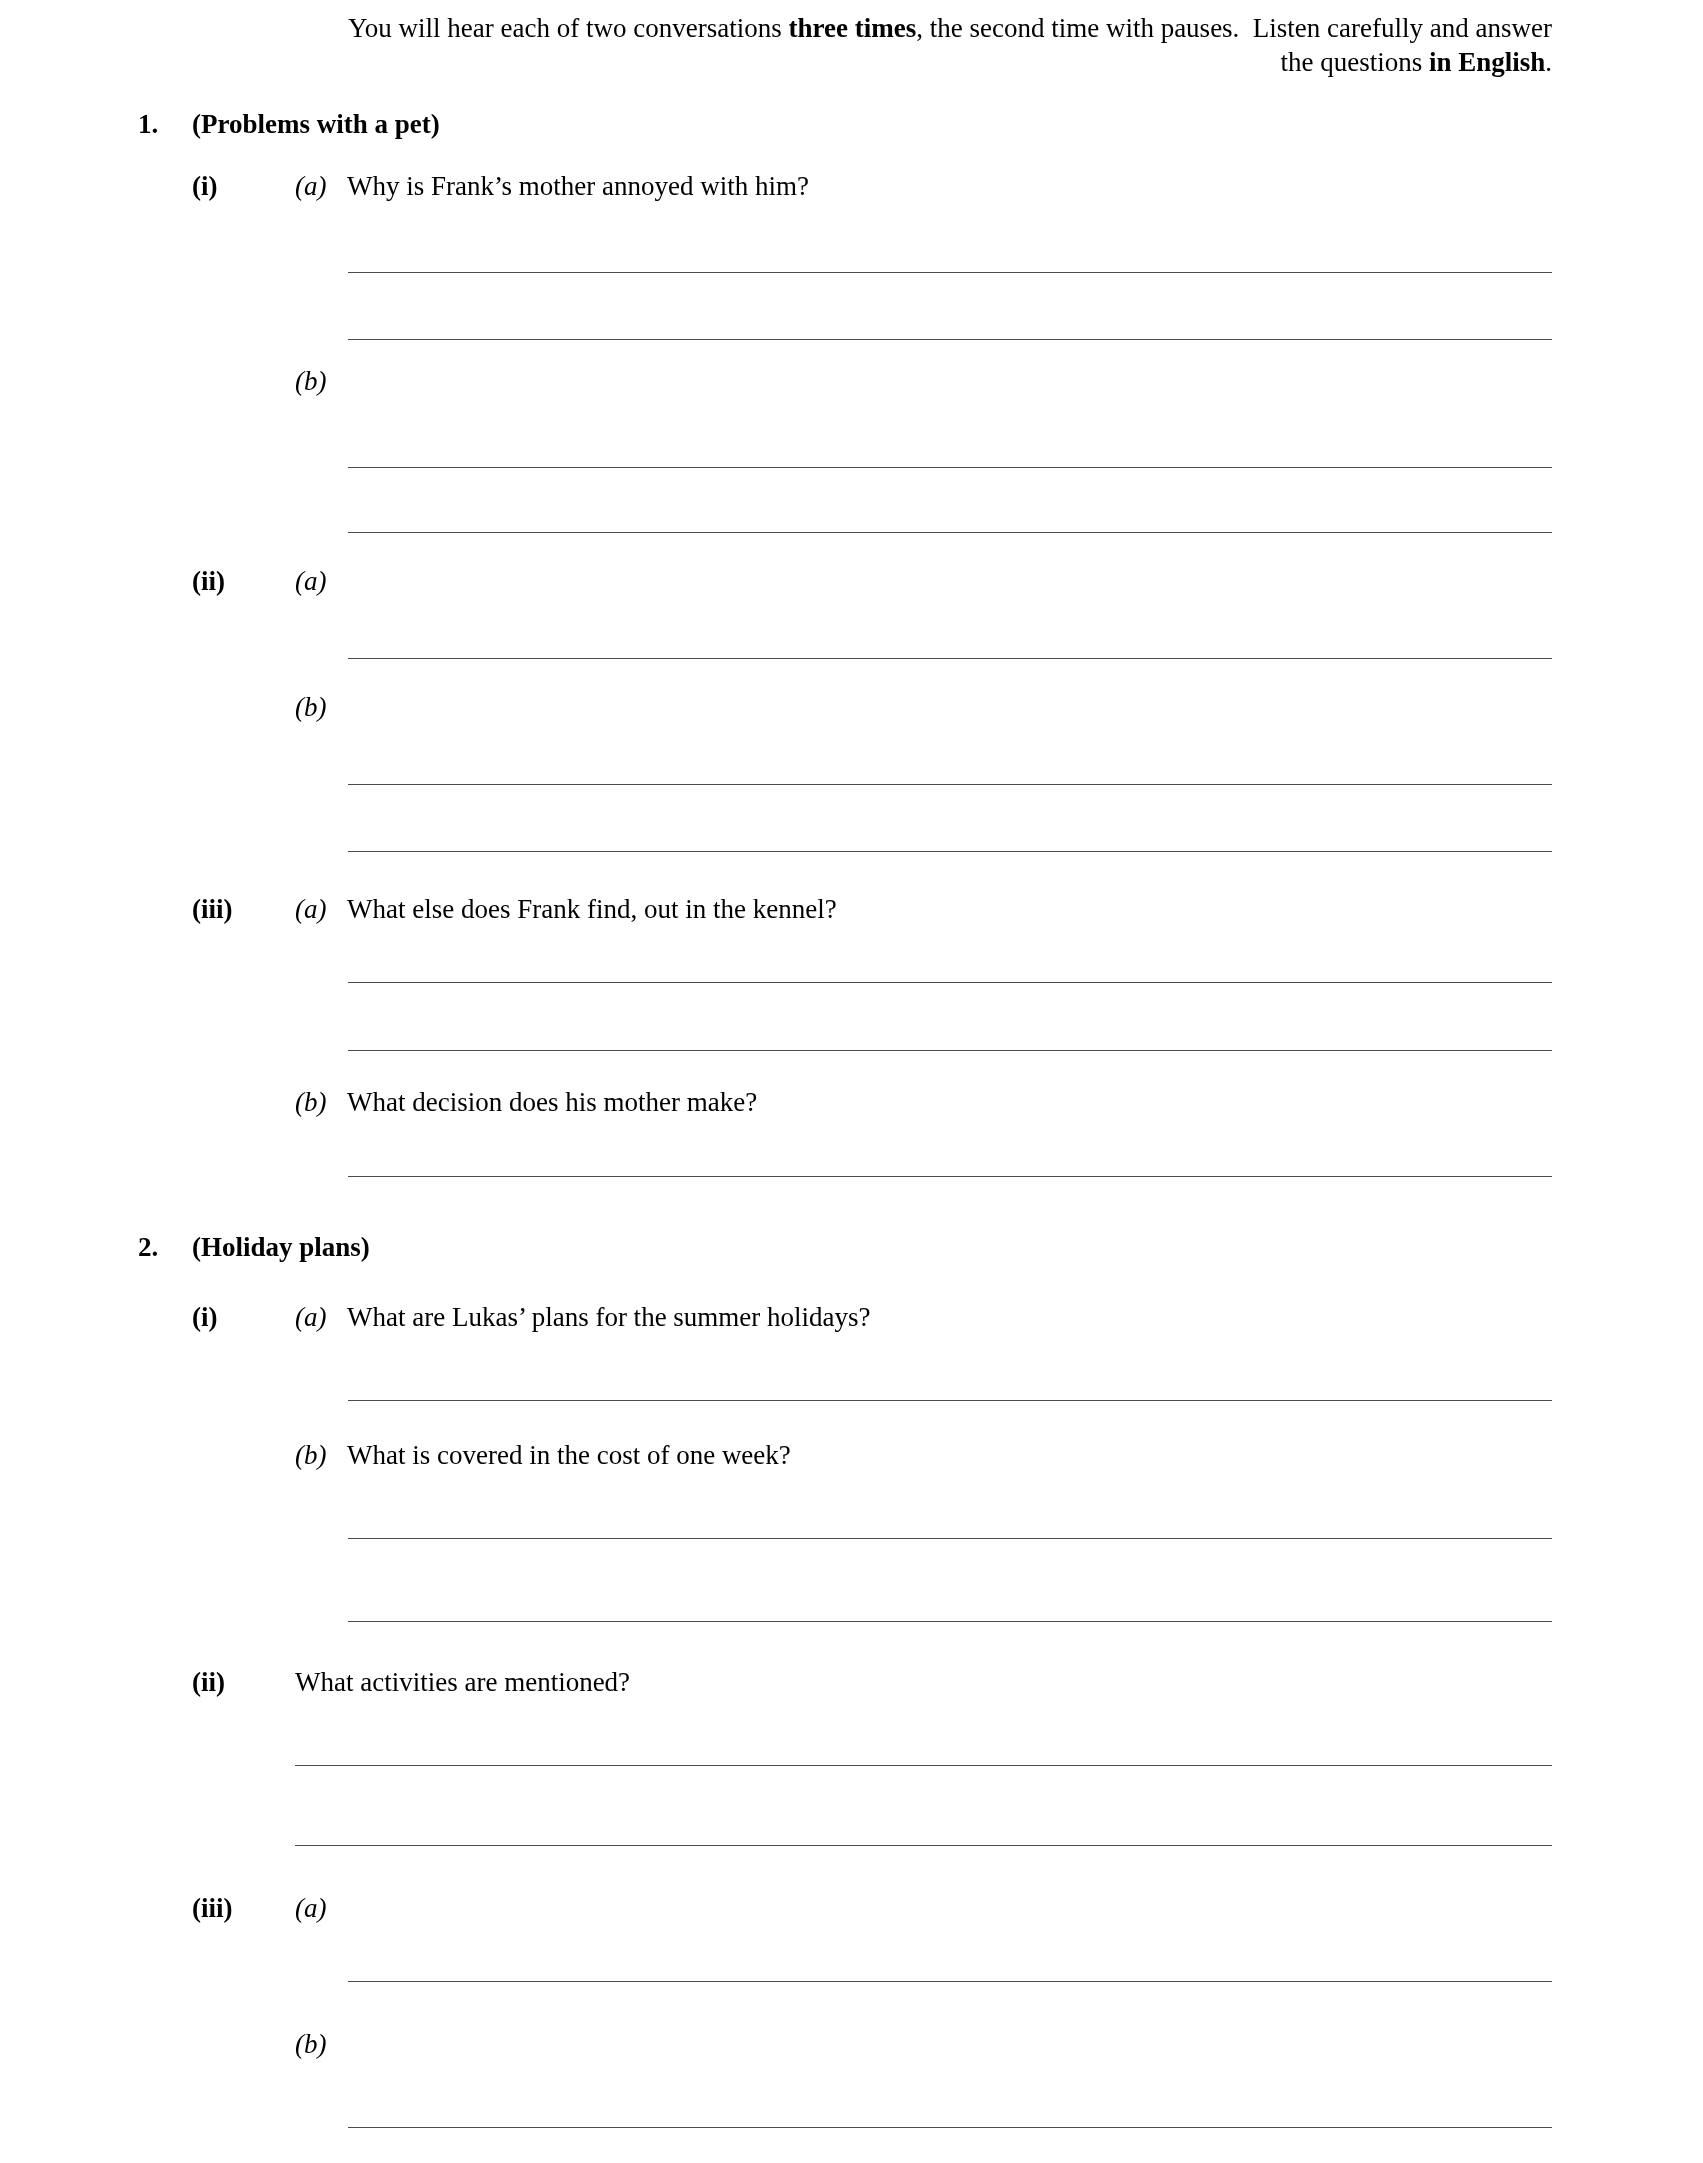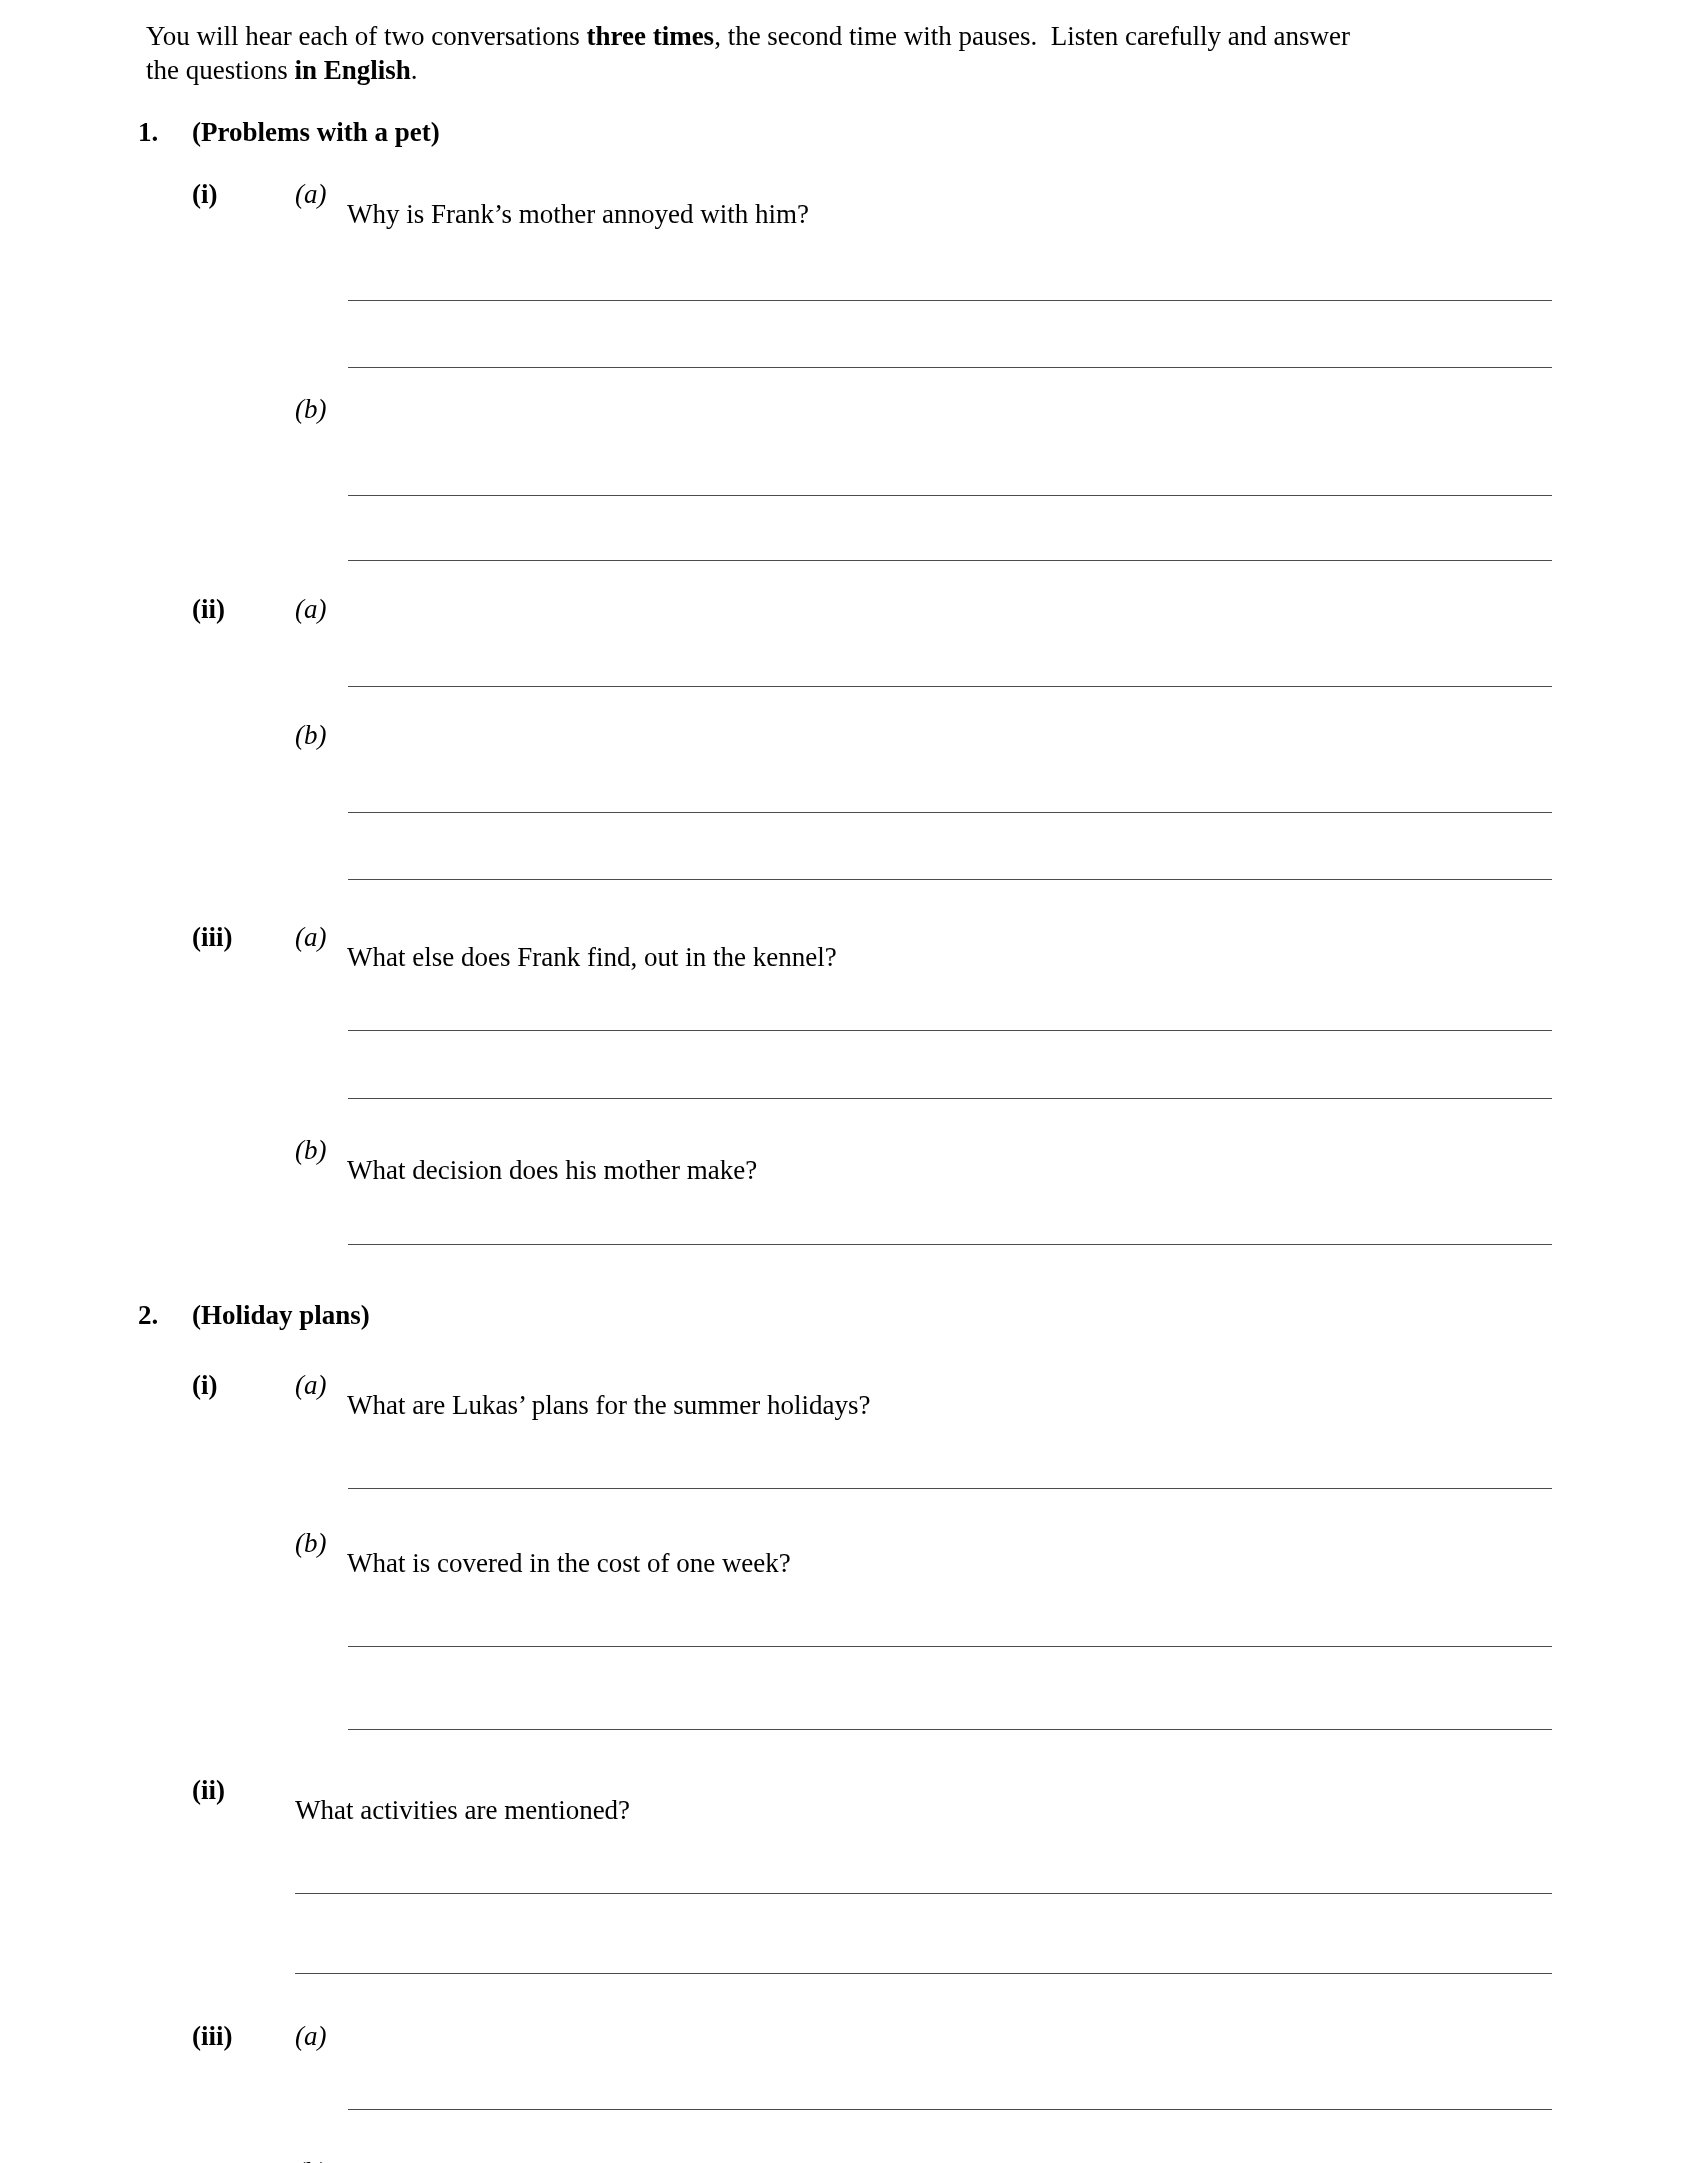--- a/index.html
+++ b/index.html
@@ -2,28 +2,28 @@
 <html style="font-size:15px"><head>
 <meta charset="utf-8">
 <style>
   html,body{margin:0;padding:0;background:#ffffff;}
   body{
     width:1703px;height:2163px;overflow:hidden;
     font-family:"Liberation Serif", serif;
     font-size:27px;line-height:34px;color:#000;
   }
   .page{padding:11.2px 151px 0 138px;}
-  .intro{margin:8px;}
+  .intro{margin:0;text-align:right;}
   .intro span,.intro b{white-space:pre-wrap;}
   .qgrid{display:grid;grid-template-columns:54px 103px 52px 1fr;}
   .num{grid-column:1;font-weight:bold;}
   .title{grid-column:2/5;font-weight:bold;}
   .roman{grid-column:2;font-weight:bold;}
   .letter{grid-column:3;font-style:italic;}
-  .qtext{grid-column:4;white-space:pre-wrap;margin-top:20px;}
+  .qtext{grid-column:4;white-space:pre-wrap;}
   .no-letter .qtext{grid-column:3/5;}
   .ans{height:0;border-top:1.9px solid #4c4c4c;margin-left:210px;}
   .ans.wide{margin-left:157px;}
 </style>
 </head>
 <body>
 
 <div class="page">
 
   <p class="intro">

